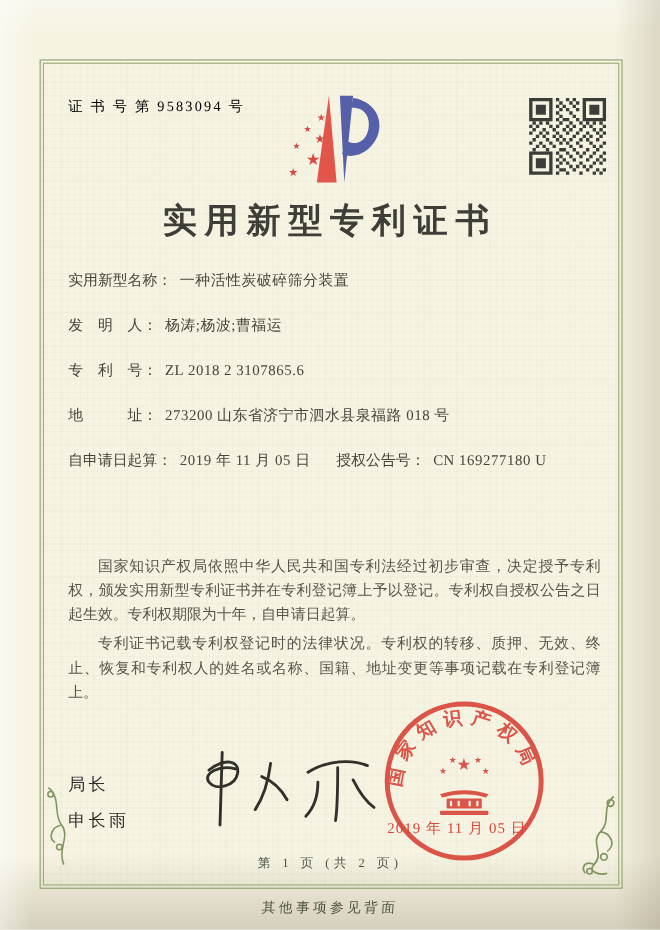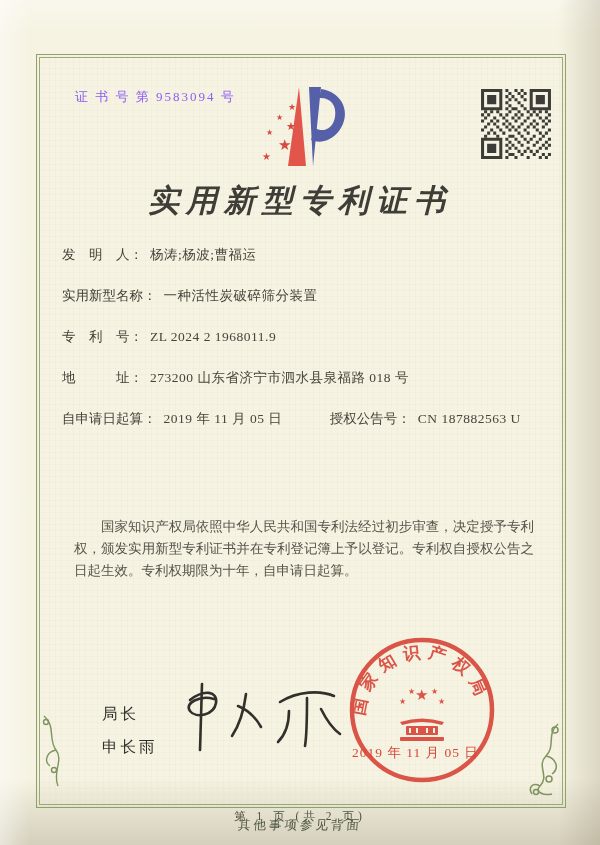--- a/index.html
+++ b/index.html
@@ -8,41 +8,41 @@
   .paper::before{content:"";position:absolute;inset:0;pointer-events:none;
     background:
       linear-gradient(90deg,rgba(255,255,255,.45),rgba(255,255,255,0) 5%,rgba(255,255,255,0) 93%,rgba(125,115,88,.22)),
       linear-gradient(180deg,rgba(255,255,255,.35),rgba(255,255,255,0) 4%,rgba(255,255,255,0) 92%,rgba(125,115,88,.28));}
   .frame{position:absolute;left:36px;top:54px;width:528px;height:752px;
     border:1px solid #8ea06c;
     background:
       repeating-linear-gradient(0deg,rgba(150,170,120,.045) 0 1px,transparent 1px 6px),
       repeating-linear-gradient(90deg,rgba(150,170,120,.045) 0 1px,transparent 1px 6px);}
   .frame::before{content:"";position:absolute;inset:2px;border:1px solid #9aab77;pointer-events:none;}
-  .cert-no{position:absolute;left:62px;top:88px;font-size:13px;letter-spacing:2px;color:#8b5cf6;margin-left:13px;}
+  .cert-no{position:absolute;left:62px;top:88px;font-size:13px;letter-spacing:2px;color:#000000;}
   .logo{position:absolute;left:238px;top:80px;width:124px;height:94px;}
   .qr{position:absolute;left:478px;top:86px;width:76px;height:76px;}
   .title{position:absolute;left:0;right:0;top:180px;text-align:center;
-    font-size:31px;font-weight:bold;letter-spacing:7px;color:#3f3d37;font-style:italic;}
+    font-size:31px;font-weight:bold;letter-spacing:7px;color:#3f3d37;}
   .fields{position:absolute;left:62px;top:246px;right:44px;font-size:13.5px;color:#474439;}
   .frow{margin-bottom:23px;white-space:nowrap;}
   .flabel{margin-right:7px;color:#45423a;}
   .fvalue{color:#47443c;letter-spacing:.5px;}
-  .grant-pair2{margin-left:44px;}
+  .grant-pair2{margin-left:20px;}
   .body-text{position:absolute;left:58px;right:50px;top:500px;font-size:13.5px;
     line-height:1.64;color:#56544a;text-align:justify;}
-  .body-text p{margin:16px;text-indent:2em;}
+  .body-text p{margin:4px;text-indent:2em;}
   .officer{position:absolute;left:62px;top:698px;font-size:15.5px;color:#2f2e29;
-    letter-spacing:3px;line-height:2.1;margin-left:40px;}
+    letter-spacing:3px;line-height:2.1;}
   .sig{position:absolute;left:160px;top:676px;width:200px;height:92px;}
   .seal{position:absolute;left:346px;top:634px;width:152px;height:152px;opacity:.92;}
   .seal-date{position:absolute;left:352px;top:744px;color:#d8473b;font-size:13.5px;
     letter-spacing:1px;white-space:nowrap;}
   .page-no{position:absolute;left:0;right:0;top:777px;text-align:center;
-    font-size:11.5px;color:#4c5345;letter-spacing:4px;margin-top:32px;}
+    font-size:11.5px;color:#4c5345;letter-spacing:4px;}
   .back-note{position:absolute;left:0;right:0;top:817px;text-align:center;
     font-size:12.5px;color:#4d5342;letter-spacing:3px;transform:skewX(-4deg);}
   .orn{position:absolute;pointer-events:none;}
   .orn-bl{left:38px;top:712px;width:30px;height:78px;}
   .orn-br{left:522px;top:722px;width:42px;height:76px;}
 </style>
 </head>
 <body>
 
 <div class="paper">
@@ -87,39 +87,40 @@
       <path d="M9 21h1v1H9z M13 21h1v1h-1z M15 21h1v1h-1z M17 21h1v1h-1z M19 21h1v1h-1z"></path>
       <path d="M10 22h1v1h-1z M11 22h1v1h-1z M14 22h1v1h-1z M18 22h1v1h-1z M21 22h1v1h-1z M23 22h1v1h-1z"></path>
       <path d="M9 23h1v1H9z M12 23h1v1h-1z M16 23h1v1h-1z M20 23h1v1h-1z M22 23h1v1h-1z"></path>
     </g>
   </svg>
 
   <div class="title">实用新型专利证书</div>
 
   <div class="fields">
     <div class="frow">
+      <span class="flabel">实用新型名称：</span><span class="fvalue">一种活性炭破碎筛分装置</span>
+    </div>
+    <div class="frow">
       <span class="flabel">发　明　人：</span><span class="fvalue">杨涛;杨波;曹福运</span>
     </div>
     <div class="frow">
-      <span class="flabel">实用新型名称：</span><span class="fvalue">一种活性炭破碎筛分装置</span>
-    </div>
-    <div class="frow">
-      <span class="flabel">专　利　号：</span><span class="fvalue">ZL 2024 2 1968011.9</span>
+      <span class="flabel">专　利　号：</span><span class="fvalue">ZL 2018 2 3107865.6</span>
     </div>
     <div class="frow">
       <span class="flabel">地　　　址：</span><span class="fvalue">273200 山东省济宁市泗水县泉福路 018 号</span>
     </div>
     <div class="frow">
       <span class="flabel">自申请日起算：</span><span class="fvalue">2019 年 11 月 05 日</span>
-      <span class="flabel grant-pair2">授权公告号：</span><span class="fvalue">CN 187882563 U</span>
+      <span class="flabel grant-pair2">授权公告号：</span><span class="fvalue">CN 169277180 U</span>
     </div>
   </div>
 
   <div class="body-text">
     <p>国家知识产权局依照中华人民共和国专利法经过初步审查，决定授予专利权，颁发实用新型专利证书并在专利登记簿上予以登记。专利权自授权公告之日起生效。专利权期限为十年，自申请日起算。</p>
+    <p>专利证书记载专利权登记时的法律状况。专利权的转移、质押、无效、终止、恢复和专利权人的姓名或名称、国籍、地址变更等事项记载在专利登记簿上。</p>
   </div>
 
   <div class="officer">
     <div>局长</div>
     <div>申长雨</div>
   </div>
 
   <svg class="sig" viewBox="0 0 200 92" aria-hidden="true">
     <g fill="none" stroke="#32302b" stroke-width="2.6" stroke-linecap="round" stroke-linejoin="round">
       <path d="M30 24 C44 13 58 15 56 27 C54 39 36 43 30 35 C24 27 40 19 54 23"></path>

